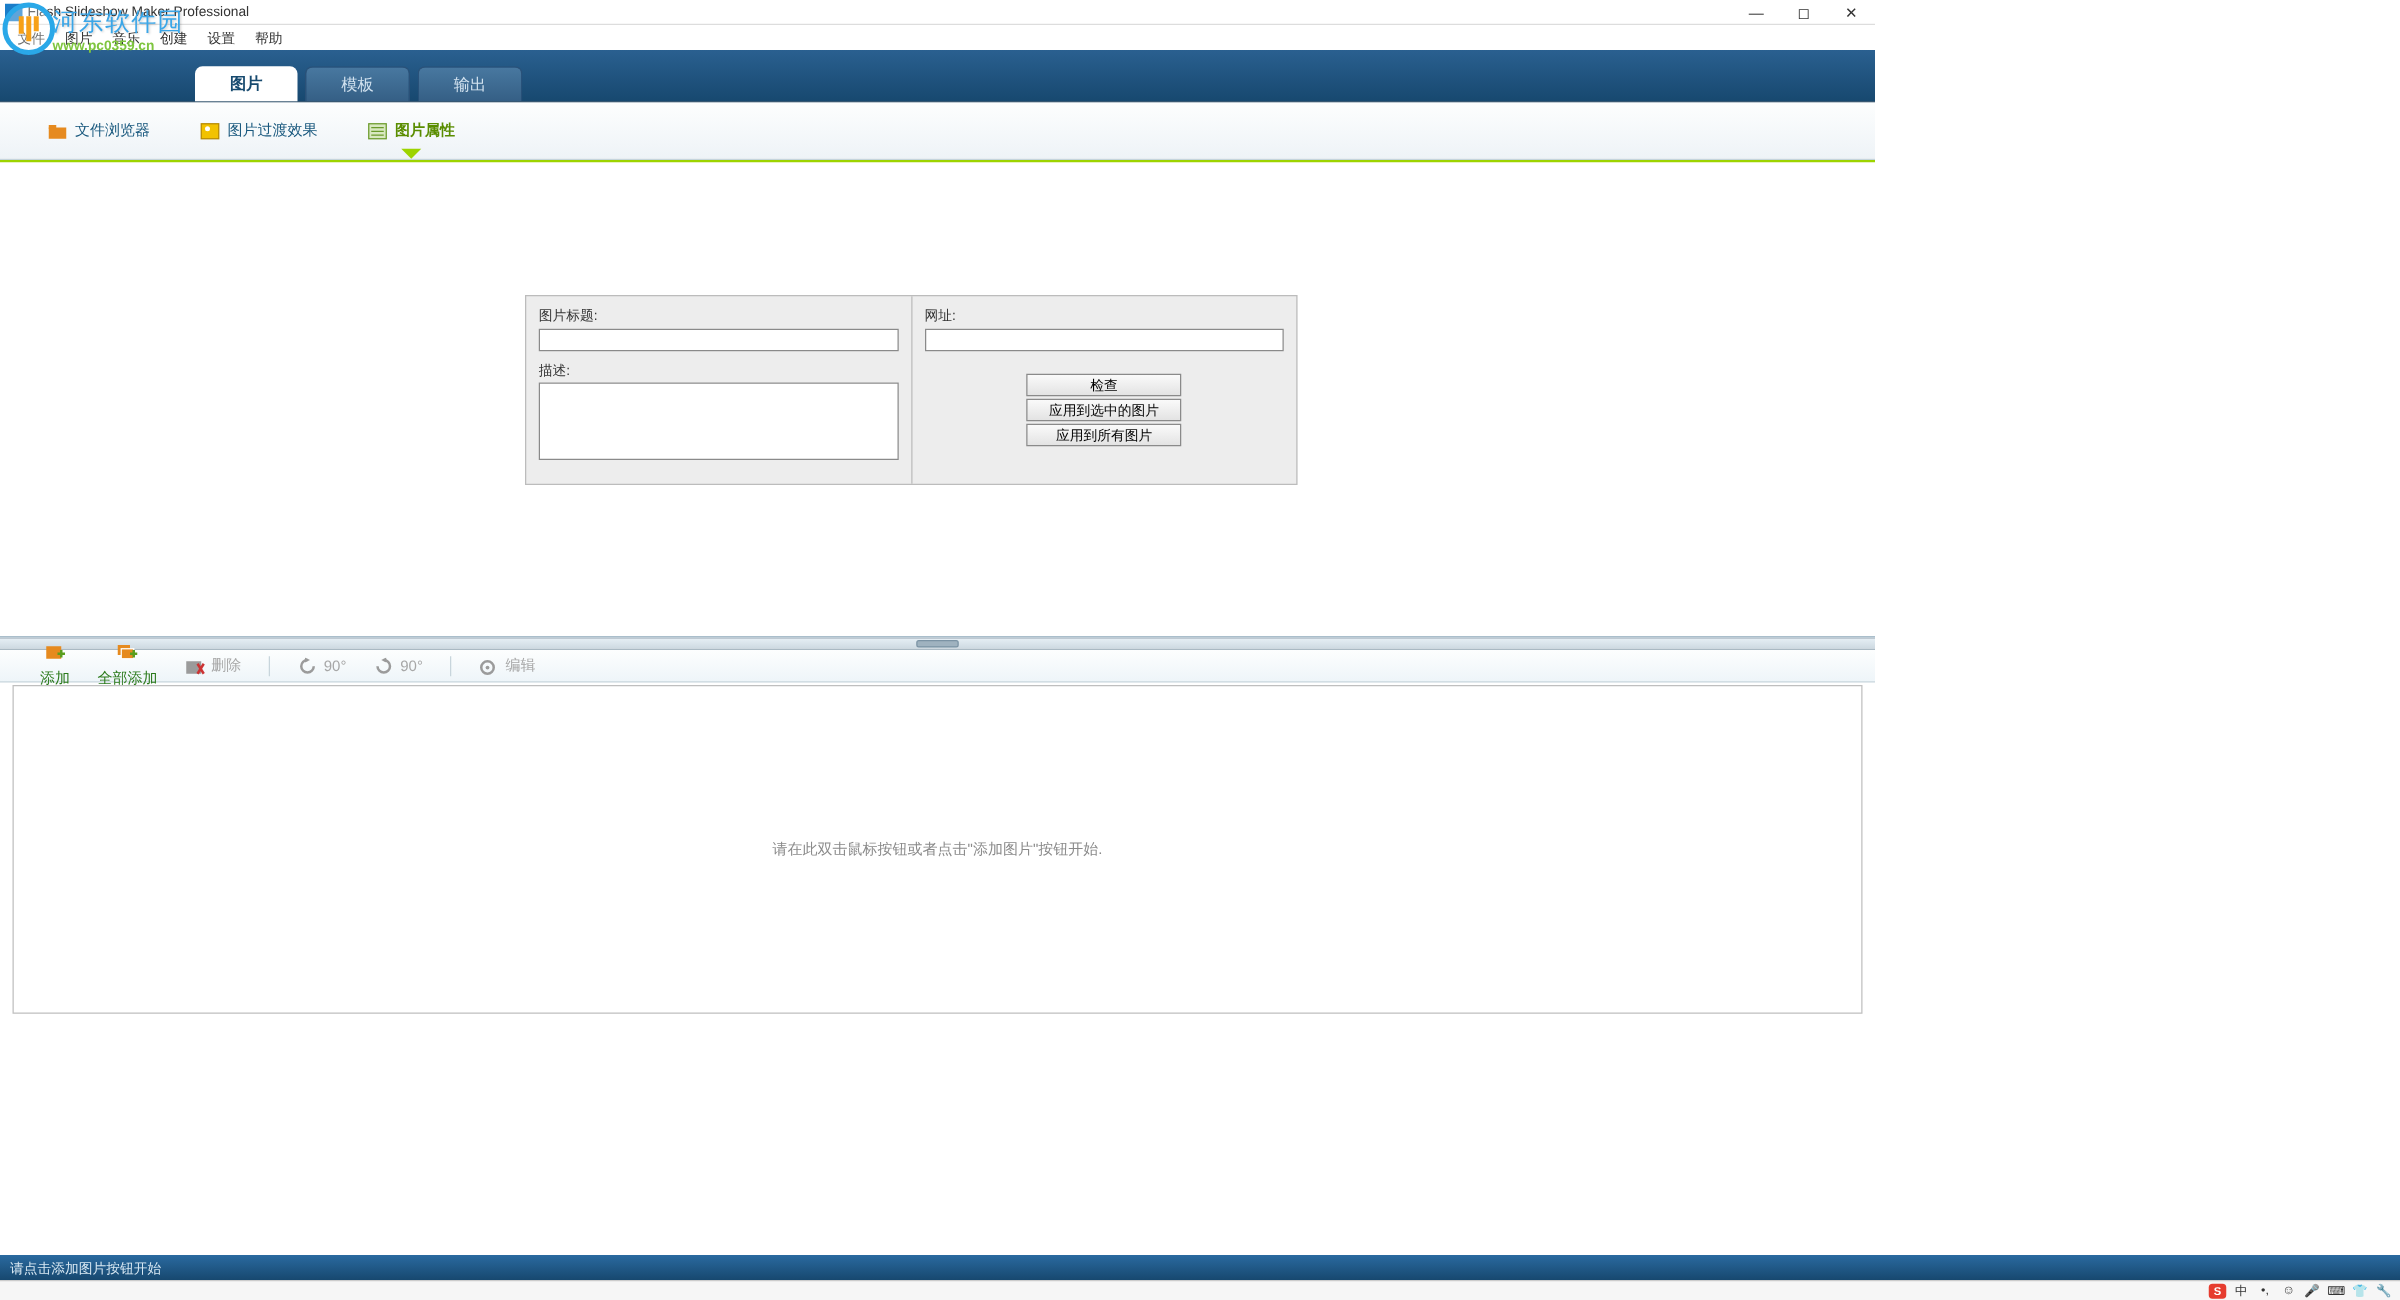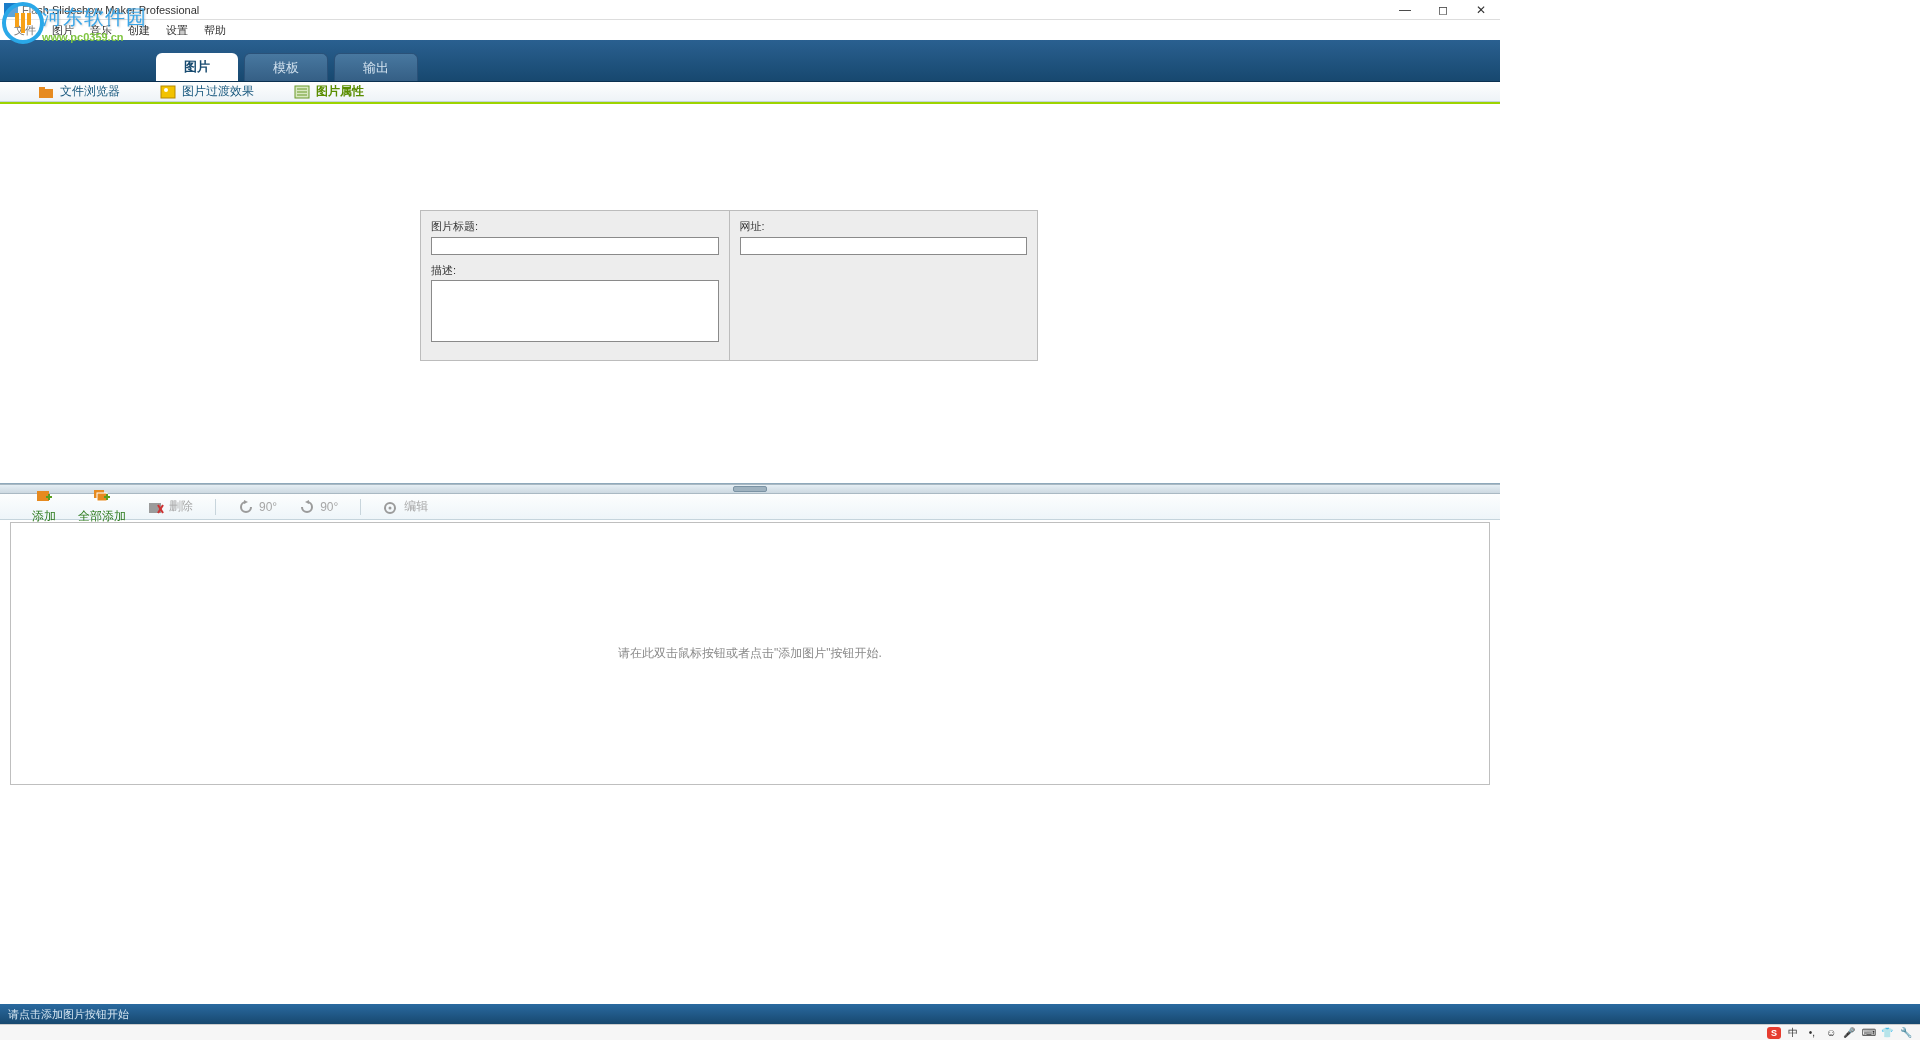--- a/index.html
+++ b/index.html
@@ -29,21 +29,21 @@
 .watermark .wm-cn { font-size: 20px; font-weight: normal; color: #3aa6e8; text-shadow: 1px 1px 2px rgba(0,0,0,.2); letter-spacing: 1px; }
 .watermark .wm-url { font-size: 11px; color: #7ec53f; font-weight: bold; }
 
 
 .header-tabs { height: 42px; background: linear-gradient(#2a6090, #17486f); border-bottom: 1px solid #0a3050; display: flex; align-items: flex-end; padding-left: 156px; }
 .header-tabs .tab { height: 28px; padding: 0 28px; display: flex; align-items: center; justify-content: center; font-size: 13px; border-radius: 6px 6px 0 0; margin-right: 6px; cursor: pointer; }
 .header-tabs .tab.active { background: #fff; color: #174a6f; font-weight: bold; }
 .header-tabs .tab.inactive { background: linear-gradient(#4878a0, #355f85); color: #d2e2ef; border: 1px solid #2a5178; border-bottom: none; }
 
 
-.subbar { height: 20px; background: linear-gradient(#fdfefe, #eef3f7); border-bottom: 1px solid #c5d4dc; display: flex; align-items: center; padding-left: 38px; font-size: 12px; gap: 40px; }
+.subbar { height: 46px; background: linear-gradient(#fdfefe, #eef3f7); border-bottom: 1px solid #c5d4dc; display: flex; align-items: center; padding-left: 38px; font-size: 12px; gap: 40px; }
 .subbar .sitem { display: flex; align-items: center; gap: 6px; cursor: pointer; color: #17577d; position: relative; }
 .subbar .sitem.active { color: #5a8d00; font-weight: bold; }
 .subbar .sicon { width: 16px; height: 14px; display: inline-block; }
 .subbar .arrow-down { position: absolute; left: 50%; bottom: -14px; transform: translateX(-50%); width: 0; height: 0; border-left: 8px solid transparent; border-right: 8px solid transparent; border-top: 8px solid #9dd400; }
 .greenline { height: 2px; background: #9dd400; }
 
 
 .content-upper { height: 380px; background: #fff; position: relative; border-bottom: 1px solid #8fa9bb; }
 .prop-panel { position: absolute; left: 420px; top: 106px; width: 618px; border: 1px solid #bcbcbc; background: #ededed; display: flex; }
 .prop-panel .col { flex: 1; padding: 8px 10px 14px; }
@@ -166,20 +166,25 @@
     <div class="col">
       <label class="lbl">图片标题:</label>
       <input type="text" value="" style="">
       <div style="height:8px"></div>
       <label class="lbl">描述:</label>
       <textarea style=""></textarea>
     </div>
     <div class="col">
       <label class="lbl">网址:</label>
       <input type="text" value="" style="">
+      <div class="btn-col">
+        <button class="pbtn">检查</button>
+        <button class="pbtn">应用到选中的图片</button>
+        <button class="pbtn">应用到所有图片</button>
+      </div>
     </div>
   </div>
 </div>
 
 <div class="splitter">
     <div class="grip"></div>
   </div>
 
 <div class="lowbar">
   <div class="litem enabled">

